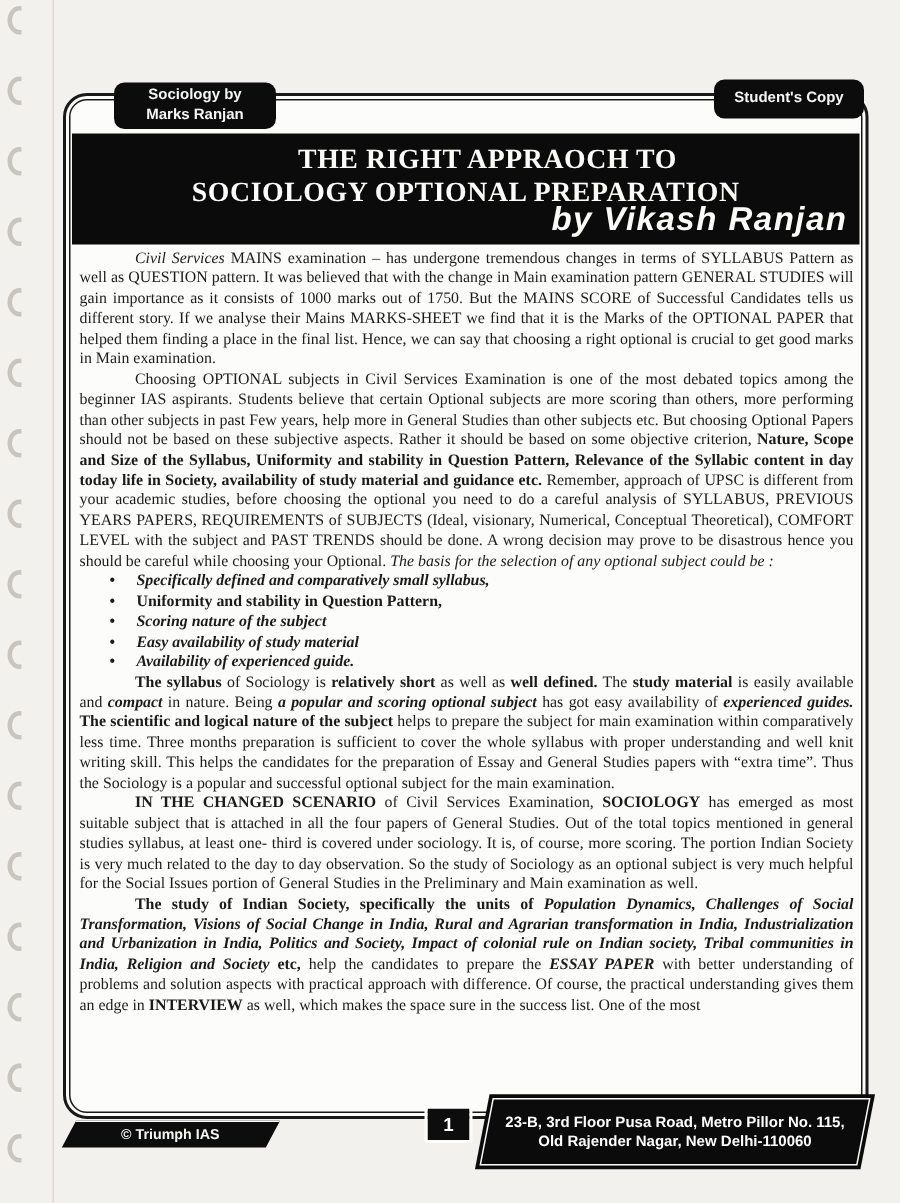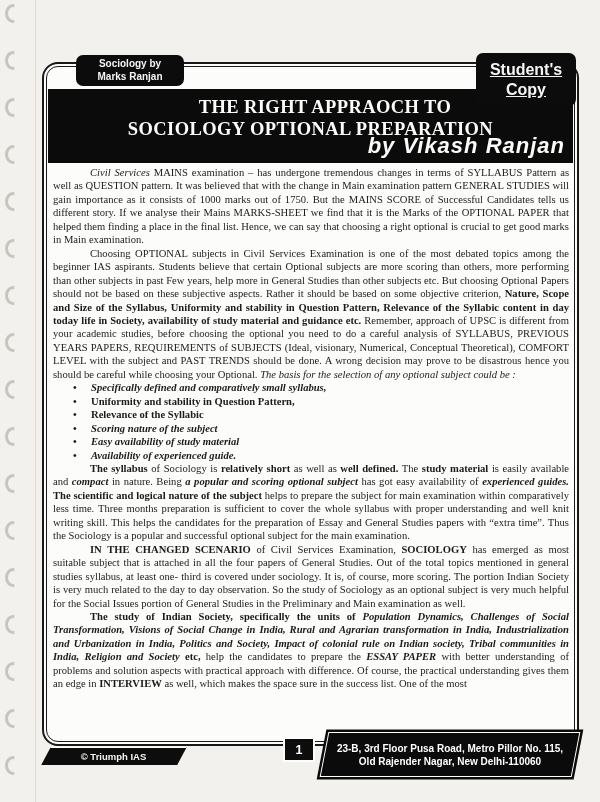--- a/index.html
+++ b/index.html
@@ -31,21 +31,21 @@
     position:absolute; inset:2px; border:1px solid #191919; border-radius:12px;
   }
 
   
   .badge {
     position:absolute; z-index:5; background:#0c0c0c; color:#f5f5f5;
     font-family:"Liberation Sans", sans-serif; font-weight:bold;
     text-align:center; border-radius:7px; line-height:1.25;margin-left:12px;
   }
   .badge-left { left:64px; top:55px; width:108px; padding:3px 4px; font-size:10px; }
-  .badge-right { left:464px; top:53px; width:100px; padding:7px 4px 6px; font-size:16px;text-decoration:underline; }
+  .badge-right { left:464px; top:53px; width:100px; padding:7px 4px 6px; font-size:10px; }
 
   
   .banner {
     position:absolute; left:4px; right:4px; top:25px; height:74px;
     background:#0b0b0b; color:#fbfbf8; z-index:3;
   }
   .banner-title {
     font-family:"Liberation Serif", serif; font-weight:bold;
     font-size:18.5px; letter-spacing:0.4px; text-align:center; line-height:22px;
   }
@@ -139,21 +139,20 @@
     <div class="banner-title">SOCIOLOGY OPTIONAL PREPARATION</div>
     <div class="banner-byline">by Vikash Ranjan</div>
   </div>
 
   <div class="doc-body">
     <p class="para"><span class="seg-i">Civil Services</span><span> MAINS examination – has undergone tremendous changes in terms of SYLLABUS Pattern as well as QUESTION pattern. It was believed that with the change in Main examination pattern GENERAL STUDIES will gain importance as it consists of 1000 marks out of 1750. But the MAINS SCORE of Successful Candidates tells us different story. If we analyse their Mains MARKS-SHEET we find that it is the Marks of the OPTIONAL PAPER that helped them finding a place in the final list. Hence, we can say that choosing a right optional is crucial to get good marks in Main examination.</span></p>
     <p class="para"><span>Choosing OPTIONAL subjects in Civil Services Examination is one of the most debated topics among the beginner IAS aspirants. Students believe that certain Optional subjects are more scoring than others, more performing than other subjects in past Few years, help more in General Studies than other subjects etc. But choosing Optional Papers should not be based on these subjective aspects. Rather it should be based on some objective criterion, </span><span class="seg-b">Nature, Scope and Size of the Syllabus, Uniformity and stability in Question Pattern, Relevance of the Syllabic content in day today life in Society, availability of study material and guidance etc.</span><span> Remember, approach of UPSC is different from your academic studies, before choosing the optional you need to do a careful analysis of SYLLABUS, PREVIOUS YEARS PAPERS, REQUIREMENTS of SUBJECTS (Ideal, visionary, Numerical, Conceptual Theoretical), COMFORT LEVEL with the subject and PAST TRENDS should be done. A wrong decision may prove to be disastrous hence you should be careful while choosing your Optional. </span><span class="seg-i">The basis for the selection of any optional subject could be :</span></p>
     <ul class="criteria">
         <li><span class="seg-b seg-i">Specifically defined and comparatively small syllabus,</span></li>
         <li><span class="seg-b">Uniformity and stability in Question Pattern,</span></li>
-        <li><span class="seg-b">Relevance of the Syllabic</span></li>
         <li><span class="seg-b seg-i">Scoring nature of the subject</span></li>
         <li><span class="seg-b seg-i">Easy availability of study material</span></li>
         <li><span class="seg-b seg-i">Availability of experienced guide.</span></li>
       </ul>
     <p class="para"><span class="seg-b">The syllabus</span><span> of Sociology is </span><span class="seg-b">relatively short</span><span> as well as </span><span class="seg-b">well defined.</span><span> The </span><span class="seg-b">study material</span><span> is easily available and </span><span class="seg-b seg-i">compact</span><span> in nature. Being </span><span class="seg-b seg-i">a popular and scoring optional subject</span><span> has got easy availability of </span><span class="seg-b seg-i">experienced guides.</span><span> </span><span class="seg-b">The scientific and logical nature of the subject</span><span> helps to prepare the subject for main examination within comparatively less time. Three months preparation is sufficient to cover the whole syllabus with proper understanding and well knit writing skill. This helps the candidates for the preparation of Essay and General Studies papers with “extra time”. Thus the Sociology is a popular and successful optional subject for the main examination.</span></p>
     <p class="para"><span class="seg-b">IN THE CHANGED SCENARIO</span><span> of Civil Services Examination, </span><span class="seg-b">SOCIOLOGY</span><span> has emerged as most suitable subject that is attached in all the four papers of General Studies. Out of the total topics mentioned in general studies syllabus, at least one- third is covered under sociology. It is, of course, more scoring. The portion Indian Society is very much related to the day to day observation. So the study of Sociology as an optional subject is very much helpful for the Social Issues portion of General Studies in the Preliminary and Main examination as well.</span></p>
     <p class="para"><span class="seg-b">The study of Indian Society, specifically the units of </span><span class="seg-b seg-i">Population Dynamics, Challenges of Social Transformation, Visions of Social Change in India, Rural and Agrarian transformation in India, Industrialization and Urbanization in India, Politics and Society, Impact of colonial rule on Indian society, Tribal communities in India, Religion and Society</span><span class="seg-b"> etc,</span><span> help the candidates to prepare the </span><span class="seg-b seg-i">ESSAY PAPER</span><span> with better understanding of problems and solution aspects with practical approach with difference. Of course, the practical understanding gives them an edge in </span><span class="seg-b">INTERVIEW</span><span> as well, which makes the space sure in the success list. One of the most</span></p>
   </div>
 </div>
 

